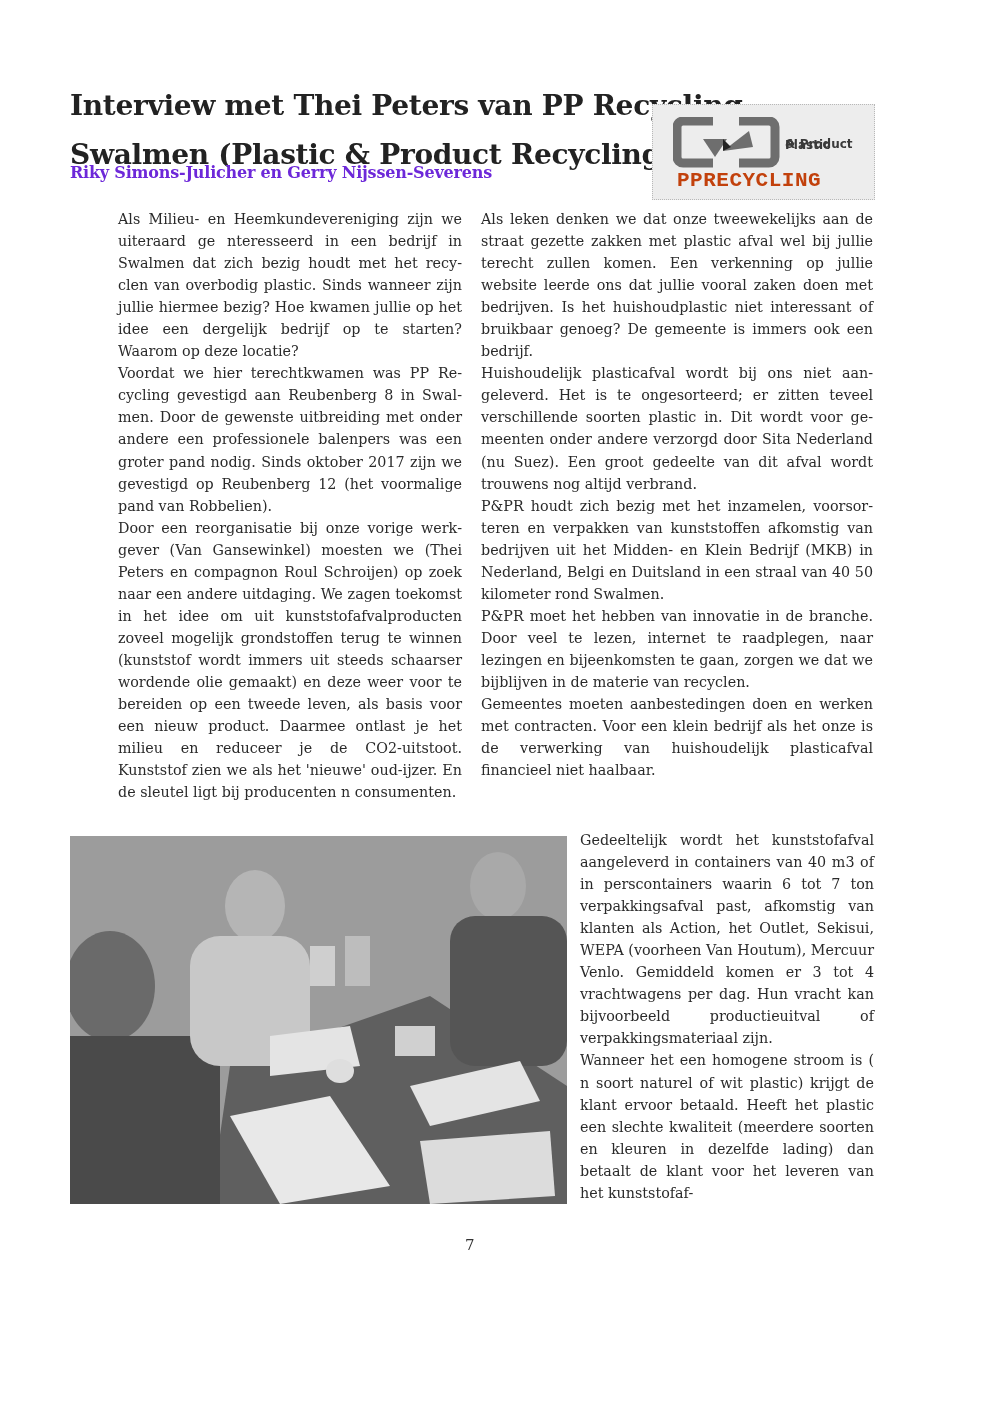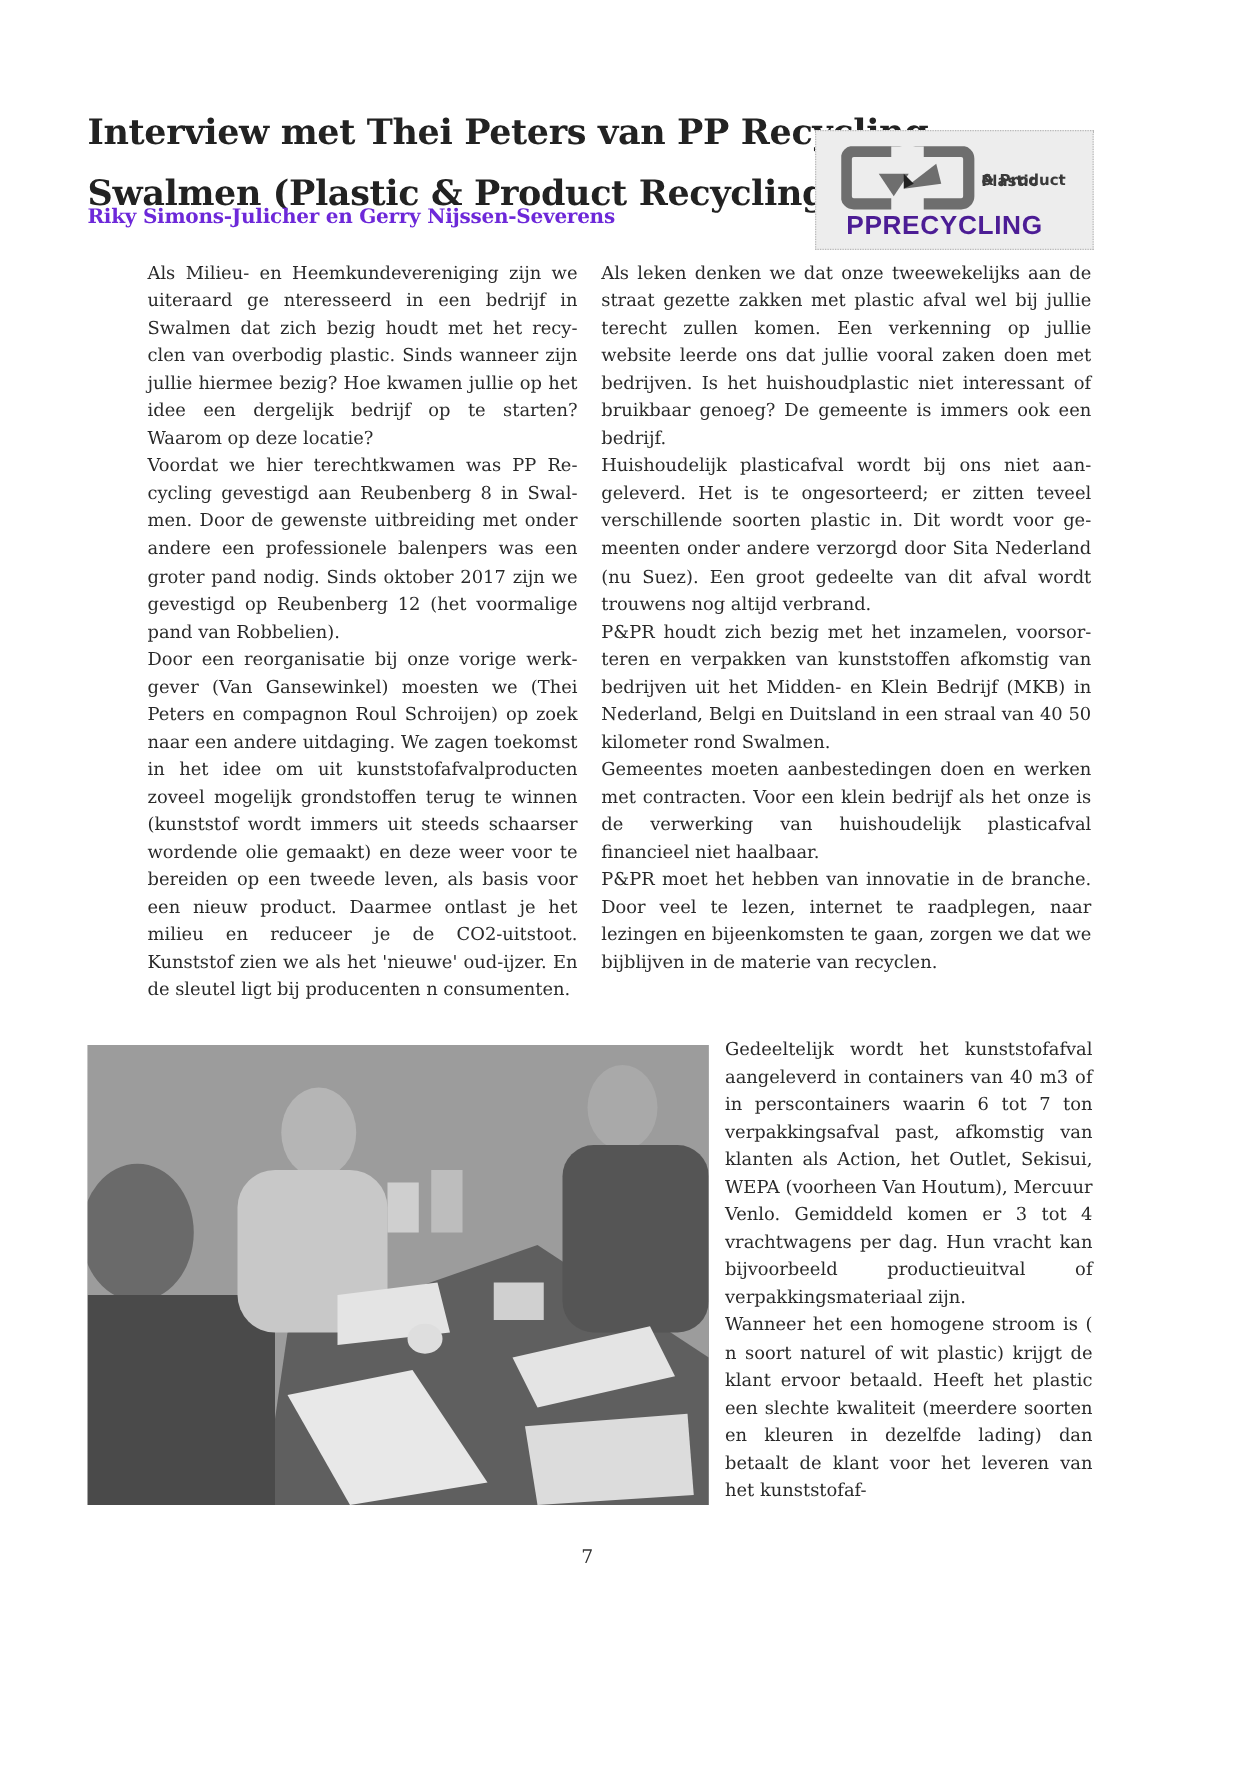--- a/index.html
+++ b/index.html
@@ -18,22 +18,22 @@
     position: absolute; left: 652px; top: 104px; width: 223px; height: 96px;
     background: #ededed; border: 1px dotted #b8b8b8; box-sizing: border-box;
   }
   .logo svg { position: absolute; left: 20px; top: 12px; }
   .logo .lt1, .logo .lt2 {
     position: absolute; left: 132px; font-family: "DejaVu Sans", sans-serif;
     font-weight: bold; font-size: 12px; color: #3a3a3a; line-height: 13px;
   }
   .logo .lt1 { top: 34px; } .logo .lt2 { top: 33px; }
   .logo .big {
-    position: absolute; left: 24px; top: 64px; font-family: Liberation Sans, sans-serif;
-    font-weight: bold; font-size: 21px; color: #4c1d95; letter-spacing: 0.5px;
+    position: absolute; left: 24px; top: 64px; font-family: Liberation Mono, monospace;
+    font-weight: bold; font-size: 21px; color: #c2410c; letter-spacing: 0.5px;
   }
   .col {
     position: absolute; font-family: "DejaVu Serif", serif; font-size: 14.3px;
     line-height: 22.05px; color: #2a2a2a; text-align: justify; hyphens: manual;
   }
   .col p { margin: 0; }
   .col .q { }
   .col-left { left: 118px; top: 208px; width: 344px; }
   .col-right { left: 481px; top: 208px; width: 392px; }
   .col-right .gap { height: 22px; }
@@ -72,22 +72,22 @@
 <div class="col col-left">
   <p class="q">Als Milieu- en Heemkundevereniging zijn we uiteraard ge nteresseerd in een bedrijf in Swalmen dat zich bezig houdt met het recy­clen van overbodig plastic. Sinds wanneer zijn jullie hiermee bezig? Hoe kwamen jullie op het idee een dergelijk bedrijf op te starten? Waarom op deze locatie?</p>
   <p>Voordat we hier terechtkwamen was PP Re­cycling gevestigd aan Reubenberg 8 in Swal­men. Door de gewenste uitbreiding met on­der andere een professionele balenpers was een groter pand nodig. Sinds oktober 2017 zijn we gevestigd op Reubenberg 12 (het voormalige pand van Robbelien).</p>
   <p>Door een reorganisatie bij onze vorige werk­gever (Van Gansewinkel) moesten we (Thei Peters en compagnon Roul Schroijen) op zoek naar een andere uitdaging. We zagen toe­komst in het idee om uit kunststofafvalpro­ducten zoveel mogelijk grondstoffen terug te winnen (kunststof wordt immers uit steeds schaarser wordende olie gemaakt) en deze weer voor te bereiden op een tweede leven, als basis voor een nieuw product. Daarmee ontlast je het milieu en reduceer je de CO2-uitstoot. Kunststof zien we als het 'nieuwe' oud-ijzer. En de sleutel ligt bij producenten  n consumenten.</p>
 </div>
 
 <div class="col col-right">
   <p class="q">Als leken denken we dat onze tweewekelijks aan de straat gezette zakken met plastic afval wel bij jul­lie terecht zullen komen. Een verkenning op jullie website leerde ons dat jullie vooral zaken doen met bedrijven. Is het huishoudplastic niet interessant of bruikbaar genoeg? De gemeente is immers ook een bedrijf.</p>
   <p>Huishoudelijk plasticafval wordt bij ons niet aan­geleverd. Het is te ongesorteerd; er zitten teveel verschillende soorten plastic in. Dit wordt voor ge­meenten onder andere verzorgd door Sita Neder­land (nu Suez). Een groot gedeelte van dit afval wordt trouwens nog altijd verbrand.</p>
   <p>P&amp;PR houdt zich bezig met het inzamelen, voorsor­teren en verpakken van kunststoffen afkomstig van bedrijven uit het Midden- en Klein Bedrijf (MKB) in Nederland, Belgi   en Duitsland in een straal van 40   50 kilometer rond Swalmen.</p>
+  <p>P&amp;PR moet het hebben van innovatie in de bran­che. Door veel te lezen, internet te raadplegen, naar lezingen en bijeenkomsten te gaan, zorgen we dat we bijblijven in de materie van recyclen.</p>
   <p>Gemeentes moeten aanbestedingen doen en wer­ken met contracten. Voor een klein bedrijf als het onze is de verwerking van huishoudelijk plasticaf­val financieel niet haalbaar.</p>
-  <p>P&amp;PR moet het hebben van innovatie in de bran­che. Door veel te lezen, internet te raadplegen, naar lezingen en bijeenkomsten te gaan, zorgen we dat we bijblijven in de materie van recyclen.</p>
   <div class="gap"></div>
 </div>
 
 <div class="photo">
   <svg width="497" height="368" viewBox="0 0 497 368">
     <rect x="0" y="0" width="497" height="368" fill="#9c9c9c"></rect>
     <polygon points="160,230 360,160 497,250 497,368 140,368" fill="#5f5f5f"></polygon>
     <ellipse cx="40" cy="150" rx="45" ry="55" fill="#6a6a6a"></ellipse>
     <rect x="0" y="200" width="150" height="168" fill="#4a4a4a"></rect>
     <ellipse cx="185" cy="70" rx="30" ry="36" fill="#b5b5b5"></ellipse>

